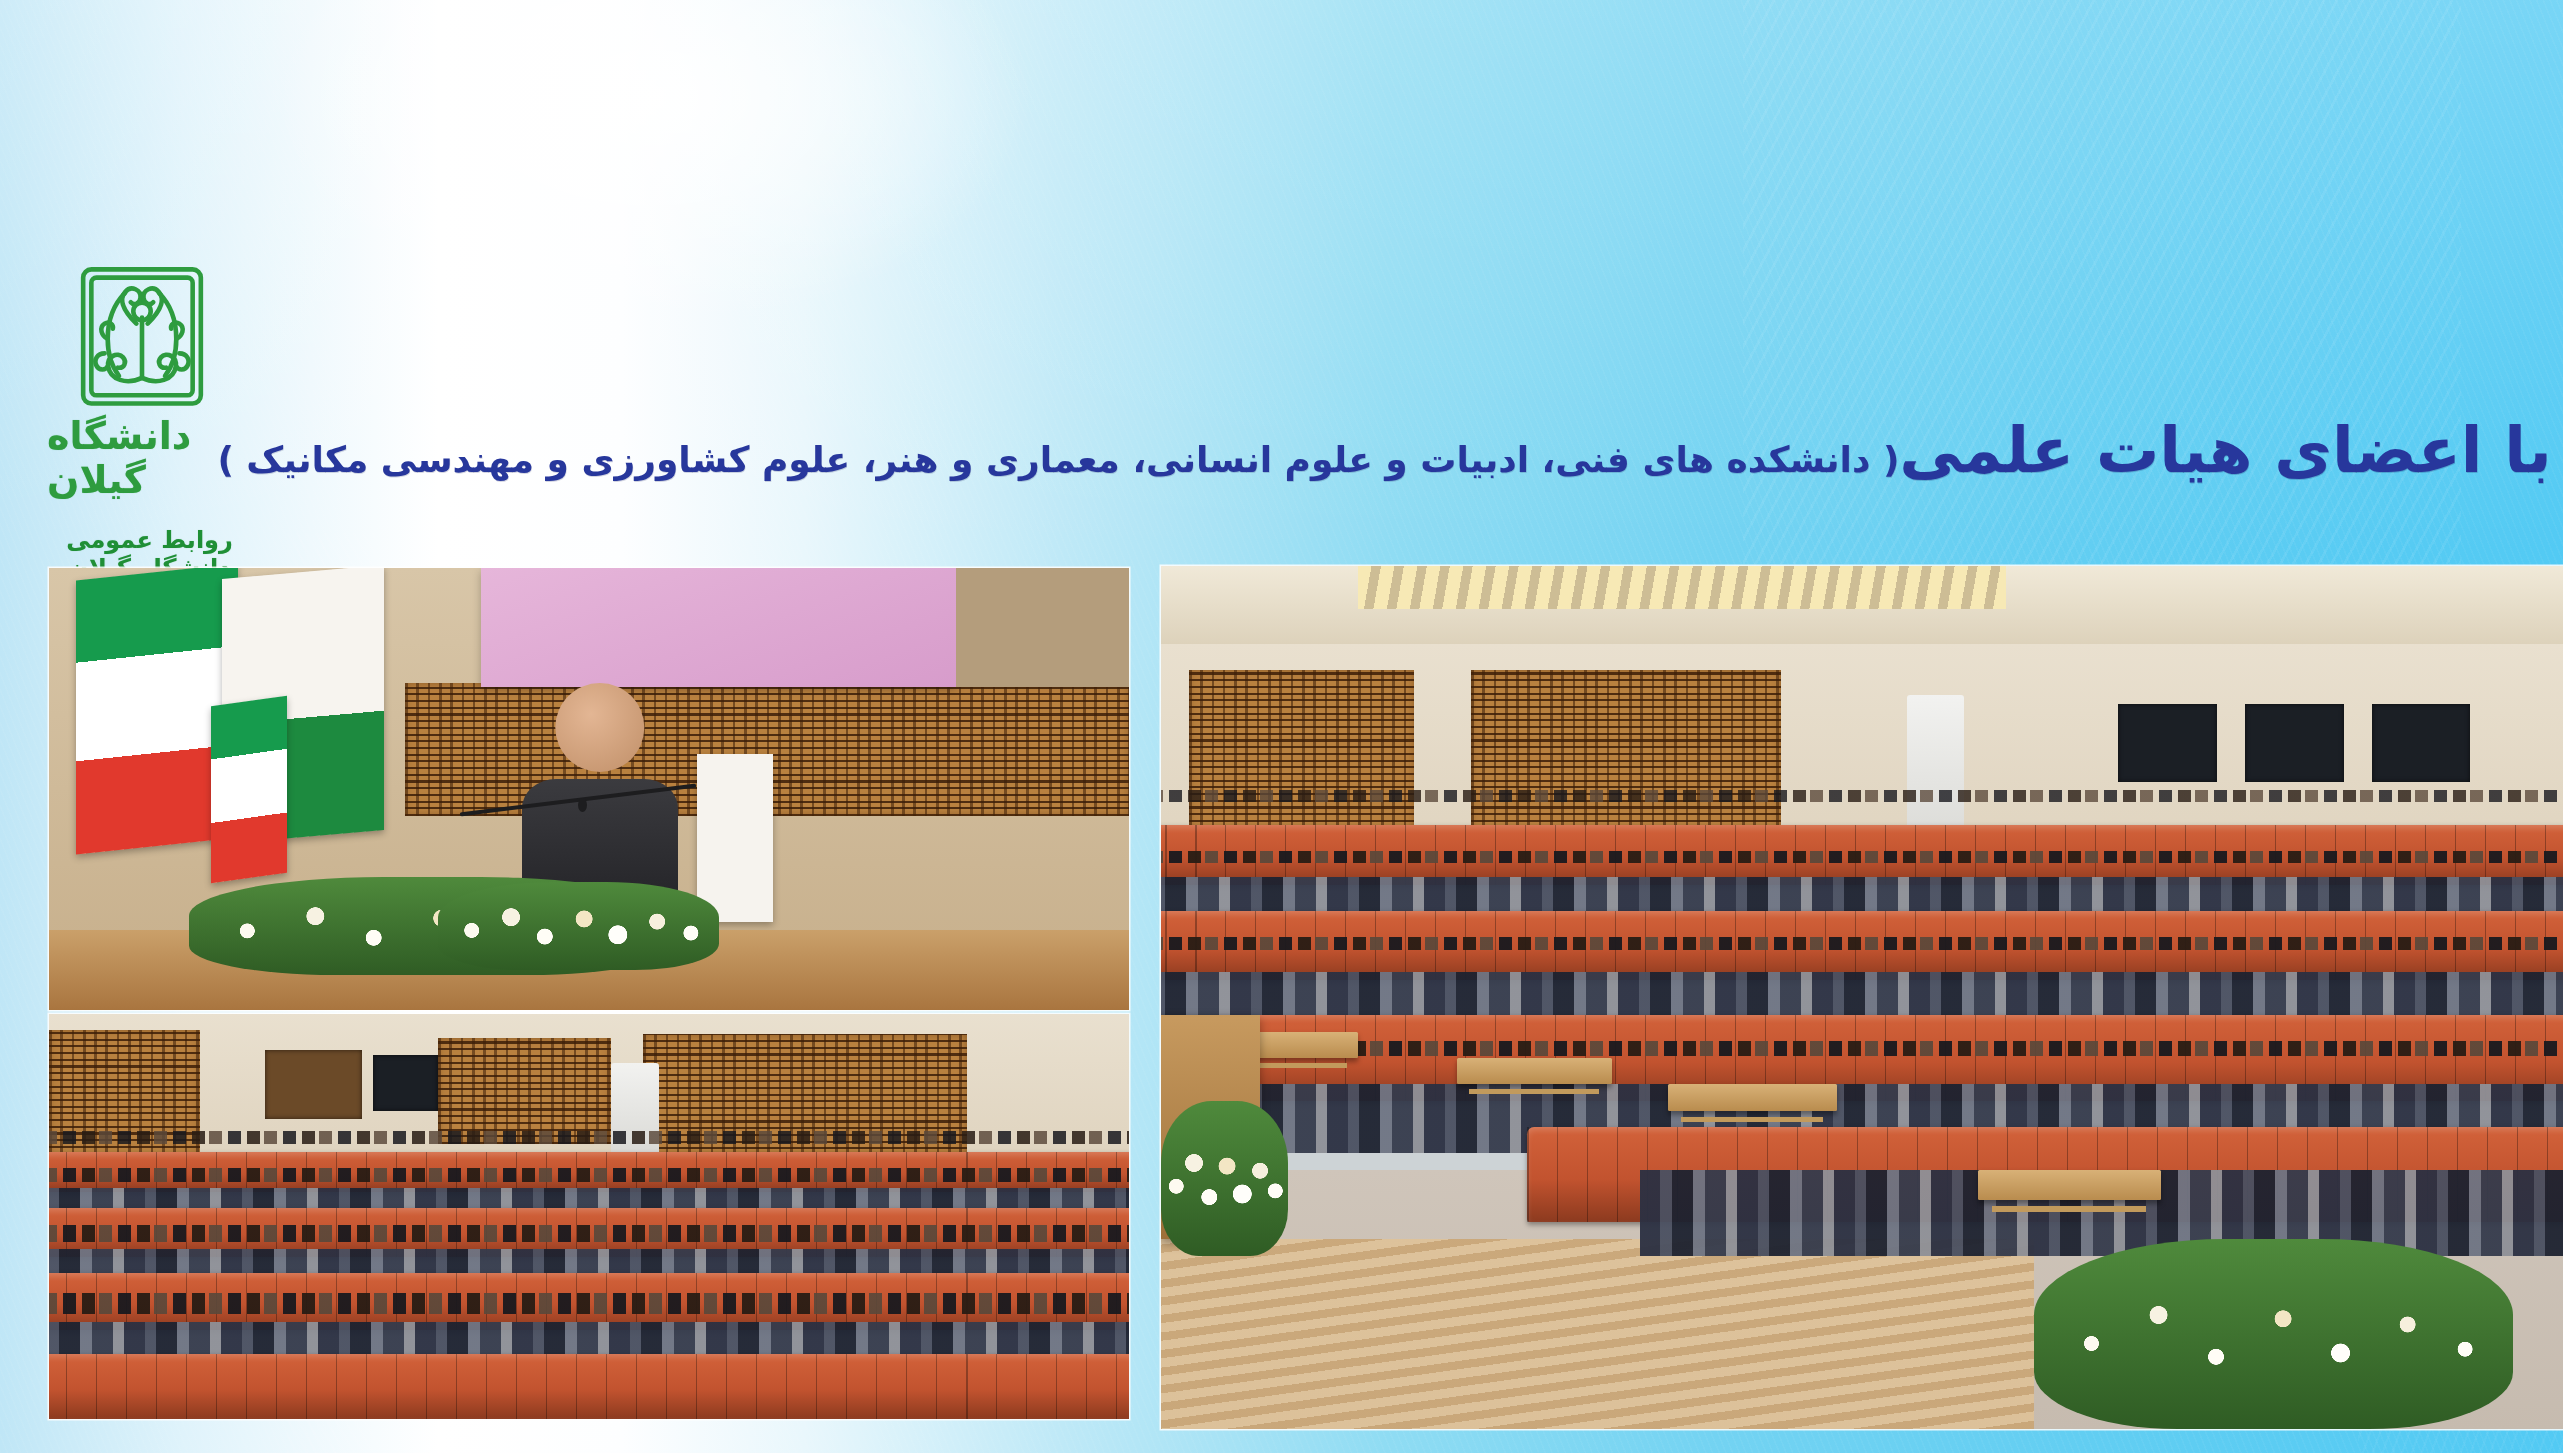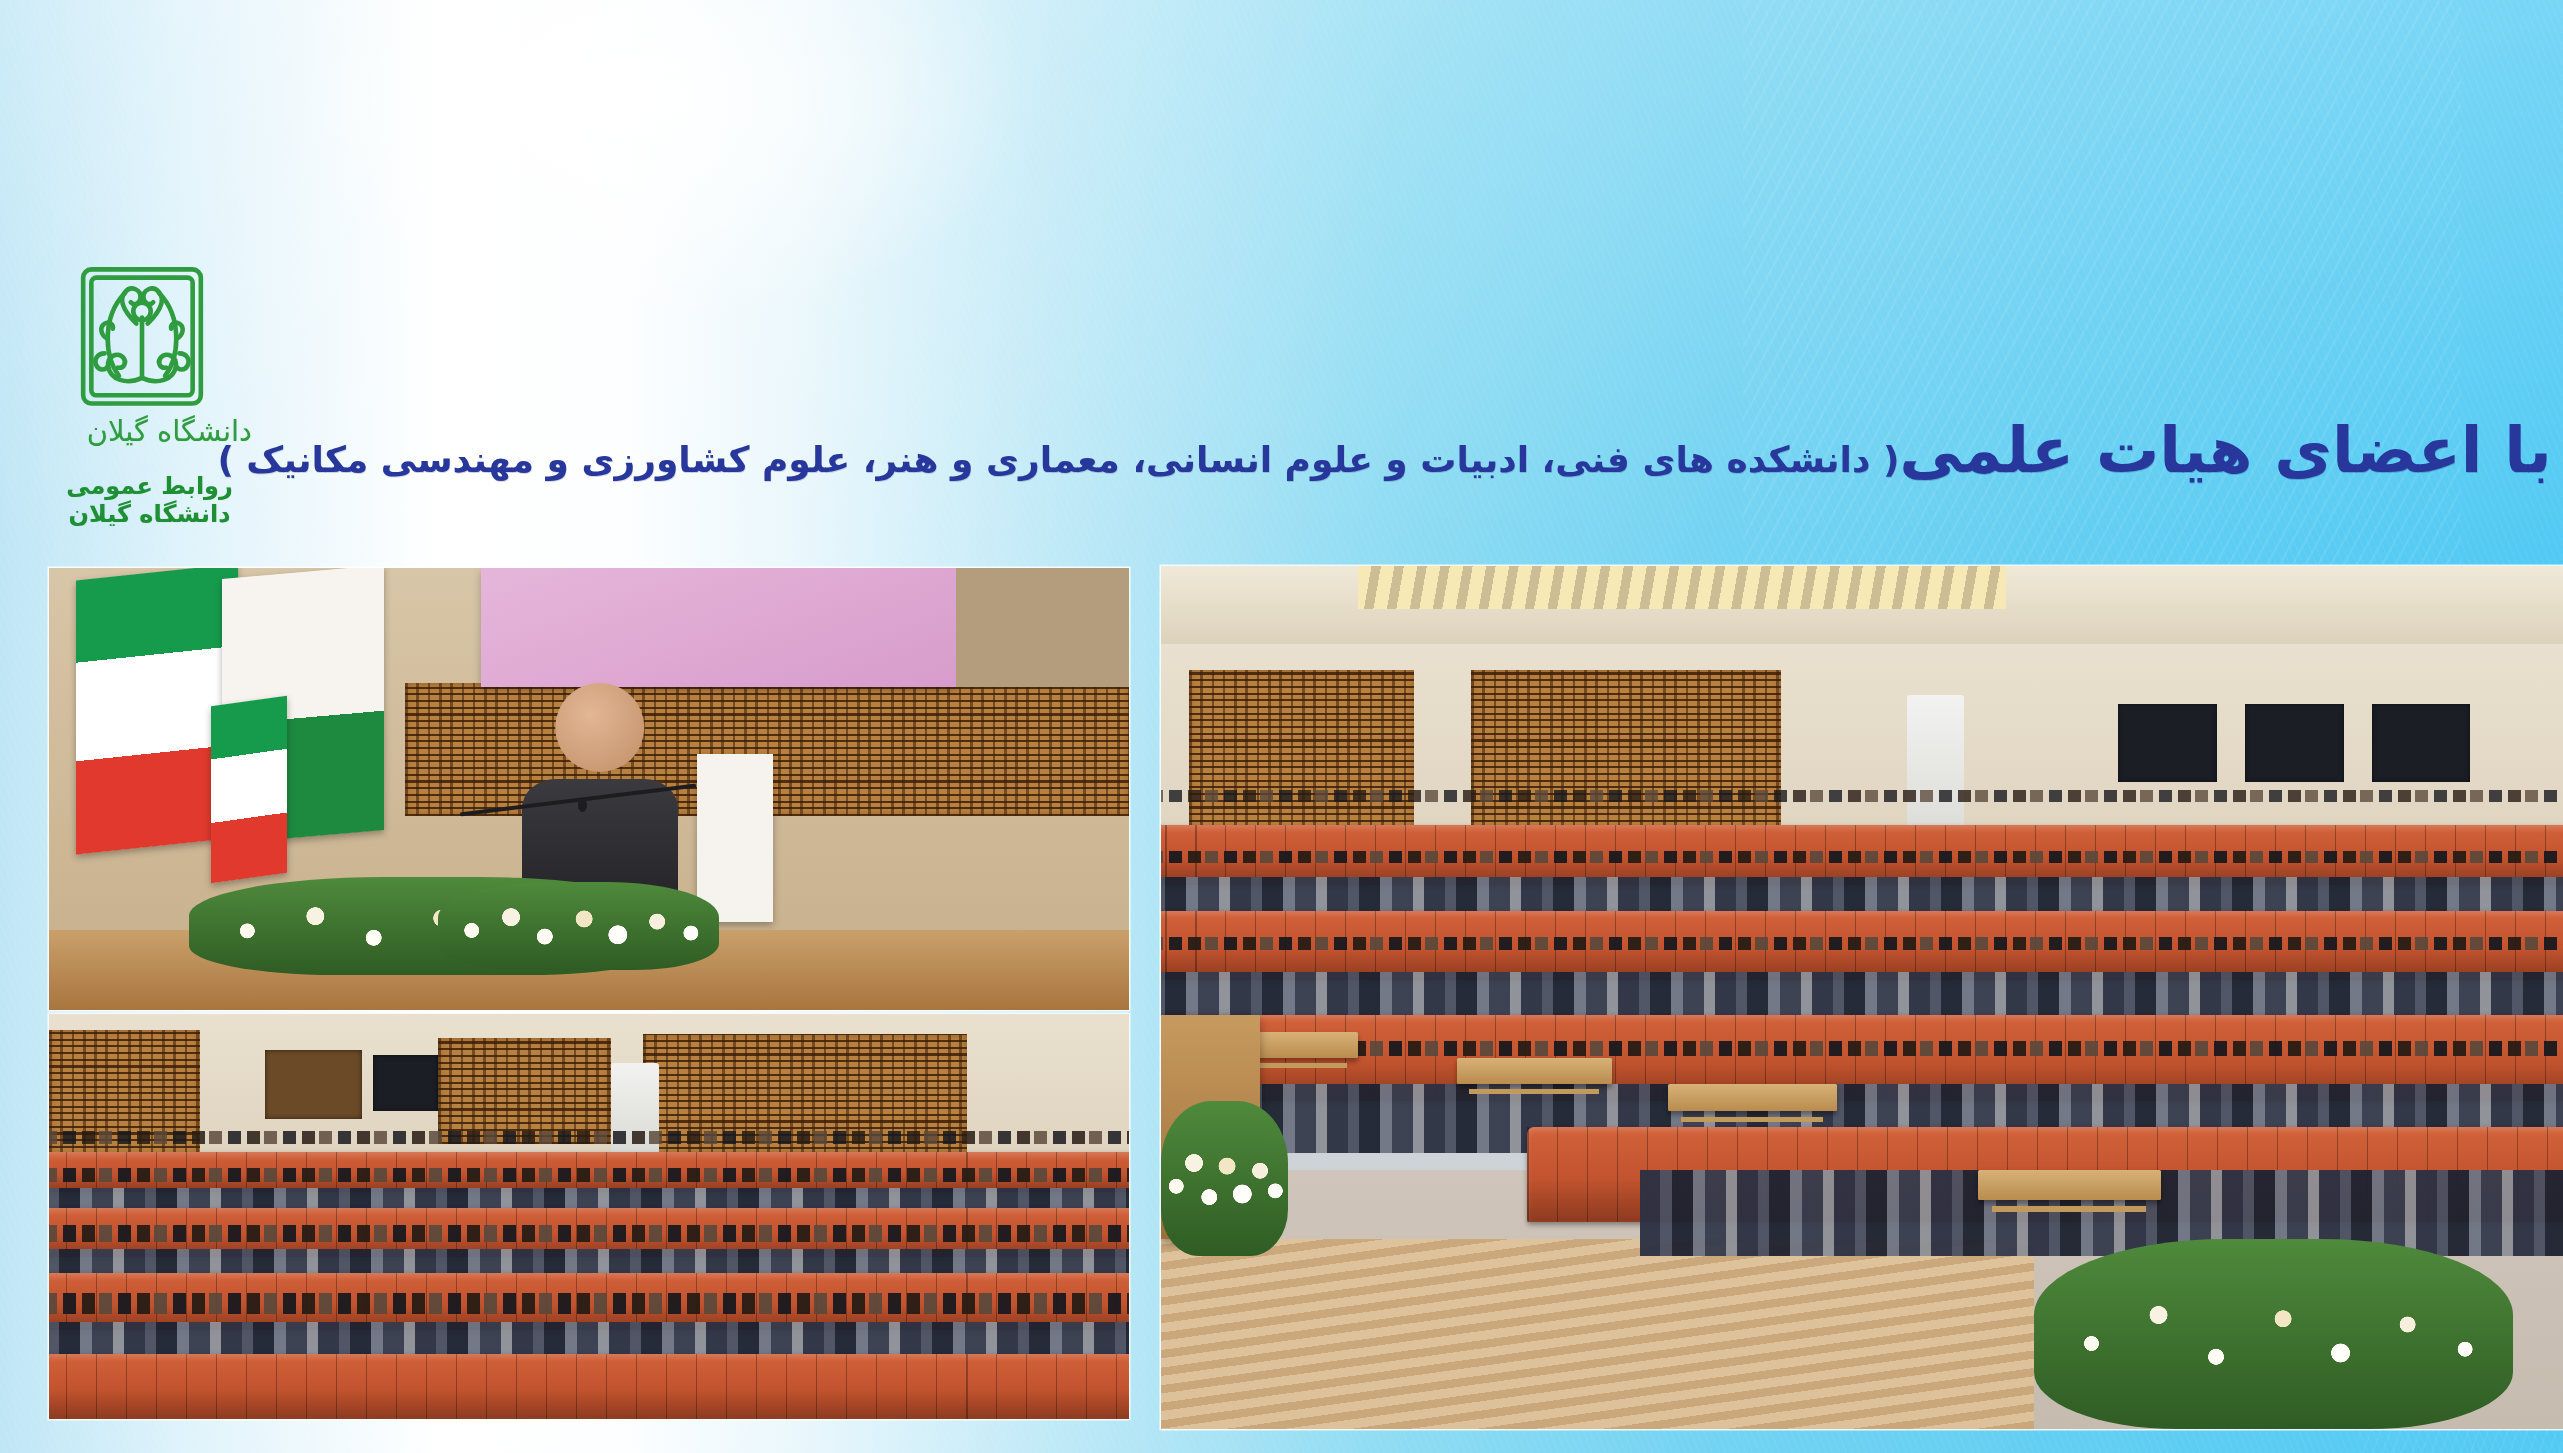--- a/index.html
+++ b/index.html
@@ -44,21 +44,21 @@
     background:repeating-linear-gradient(-70deg, rgba(255,255,255,0.08) 0 2.1px, rgba(255,255,255,0) 2.1px 9.2px);
     opacity:.6;}
   .glowtop{position:absolute;left:267px;top:-133px;width:769px;height:461px;
     background:radial-gradient(ellipse at center, rgba(255,255,255,0.95) 0%, rgba(255,255,255,0.0) 70%);
     pointer-events:none;}
 
   
   #logo-block{position:absolute;left:47px;top:262px;width:205px;}
   #logo-mark{width:132px;height:154px;margin-left:29px;display:block;}
   #logo-word{
-    color:#2e9c3f;font-size:29px;font-weight:normal;text-align:right;
+    color:#2e9c3f;font-size:38px;font-weight:bold;text-align:left;
     margin-top:-2.1px;letter-spacing:-1px;direction:rtl;
     text-shadow:0 0 1px rgba(46,156,63,.4);
   }
   #pr-line{
     color:#1f8f36;font-size:24px;font-weight:bold;text-align:center;
     direction:rtl;margin-top:23.6px;letter-spacing:-0.5px;
     text-shadow:0 0 1px rgba(31,143,54,.35);
   }
 
   

